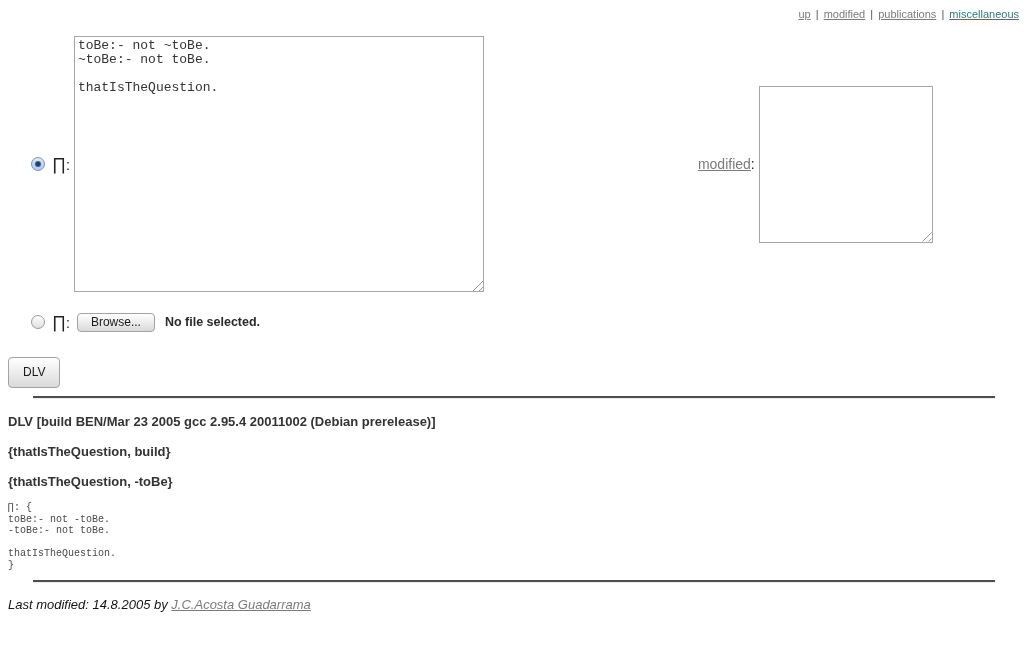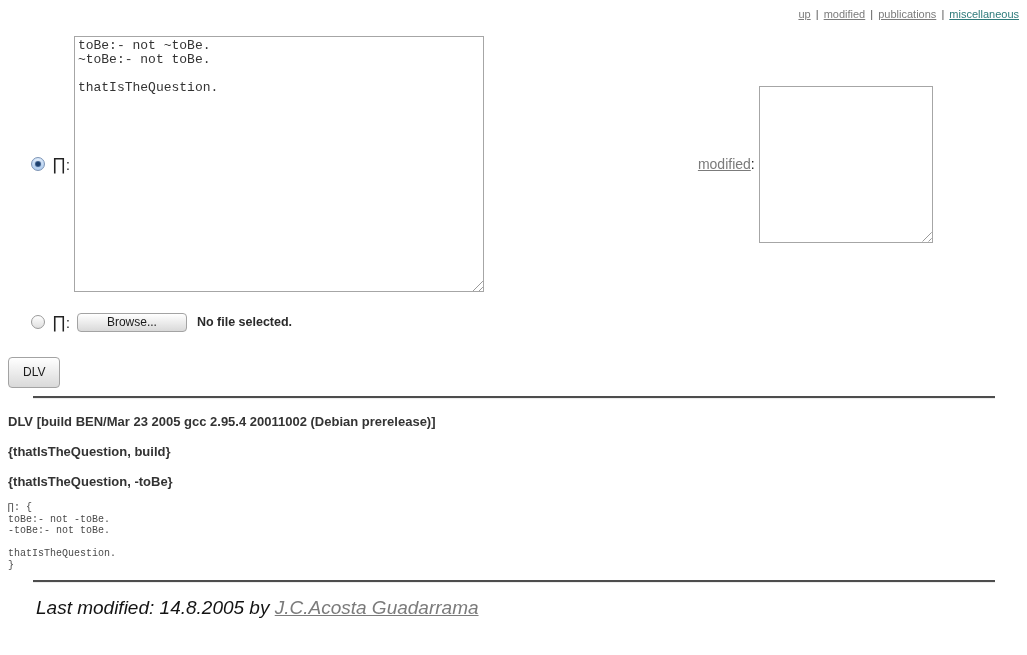--- a/index.html
+++ b/index.html
@@ -58,21 +58,21 @@
   .switches-group { display:flex; align-items:center; margin-left:214px; }
   .switches-group .lbl { font-size:14px; }
   .switches-group a { color:#7b7b7b; text-decoration:underline; cursor:pointer; }
 
   .row2 { display:flex; align-items:center; margin-top:20px; height:20px; }
   .btn {
     font-family:"Liberation Sans","DejaVu Sans",sans-serif;
     font-size:12px; color:#1a1a1a;
     border:1px solid #a3a3a3; border-radius:4px;
     background:linear-gradient(#ffffff, #d9d9d9);
-    padding:2px 29px; cursor:pointer; line-height:13px;
+    padding:2px 13px; cursor:pointer; line-height:13px;
   }
   .browse-btn { margin-left:7px; }
   .file-status { font-size:12.5px; color:#2a2a2a; margin-left:10px;font-weight:bold; }
 
   .dlv-row { margin-top:25px; }
   .dlv-btn { padding:8px 14px; }
 
   hr.rule {
     border:none; height:2px; background:#4d4d4d;
     box-shadow:0 1px 0 #ececec;
@@ -81,21 +81,21 @@
 
   .out-line { font-weight:bold; font-size:13px; color:#333; margin:16px 0 0 0; line-height:15px; }
   .out-line + .out-line { margin-top:15px; }
 
   pre.echo {
     font-family:"Liberation Mono","DejaVu Sans Mono",monospace;
     font-size:10px; line-height:11.5px; color:#4a4a4a;
     margin:13px 0 9px 0;
   }
 
-  .footer { font-style:italic; font-size:19px; color:#141414; margin-top:15px;margin-left:28px; }
+  .footer { font-style:italic; font-size:13px; color:#141414; margin-top:15px; }
   .footer a { color:#7b7b7b; text-decoration:underline; cursor:pointer; font-style:italic; }
 </style>
 </head>
 <body>
 
 <div class="topnav">
   <a>up</a>
   <span class="sep">|</span>
   <a>modified</a>
   <span class="sep">|</span>

